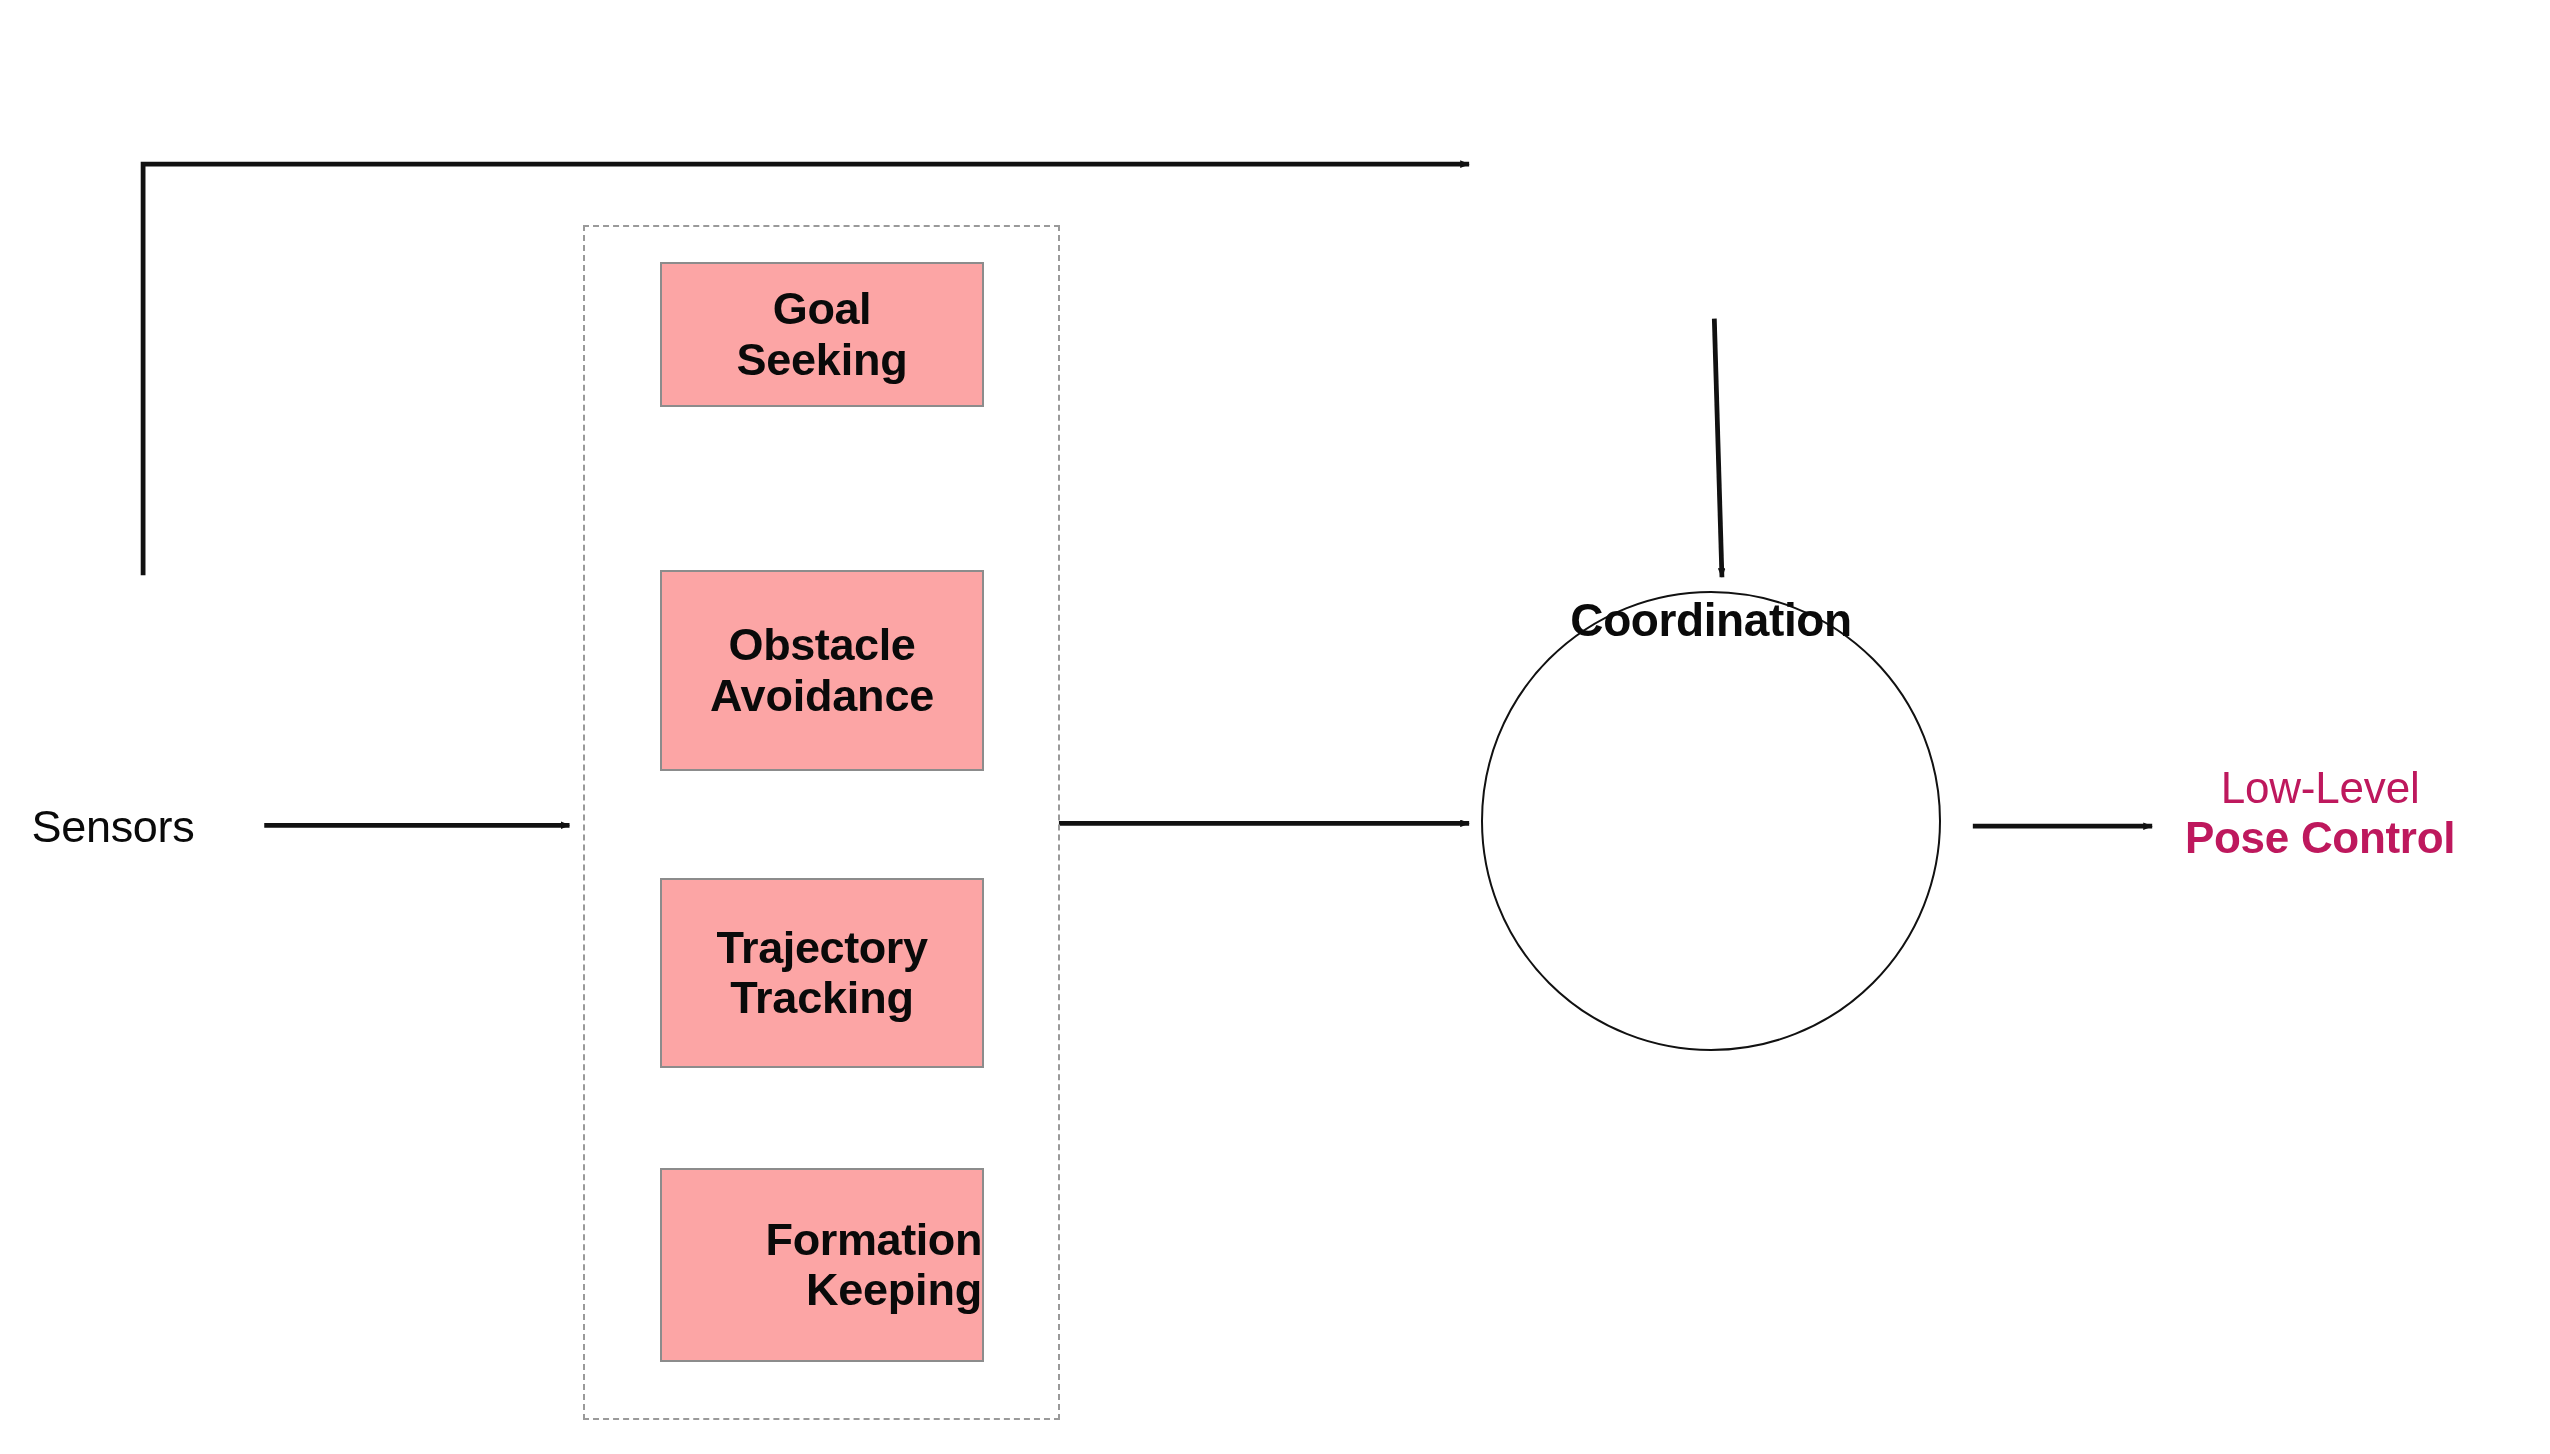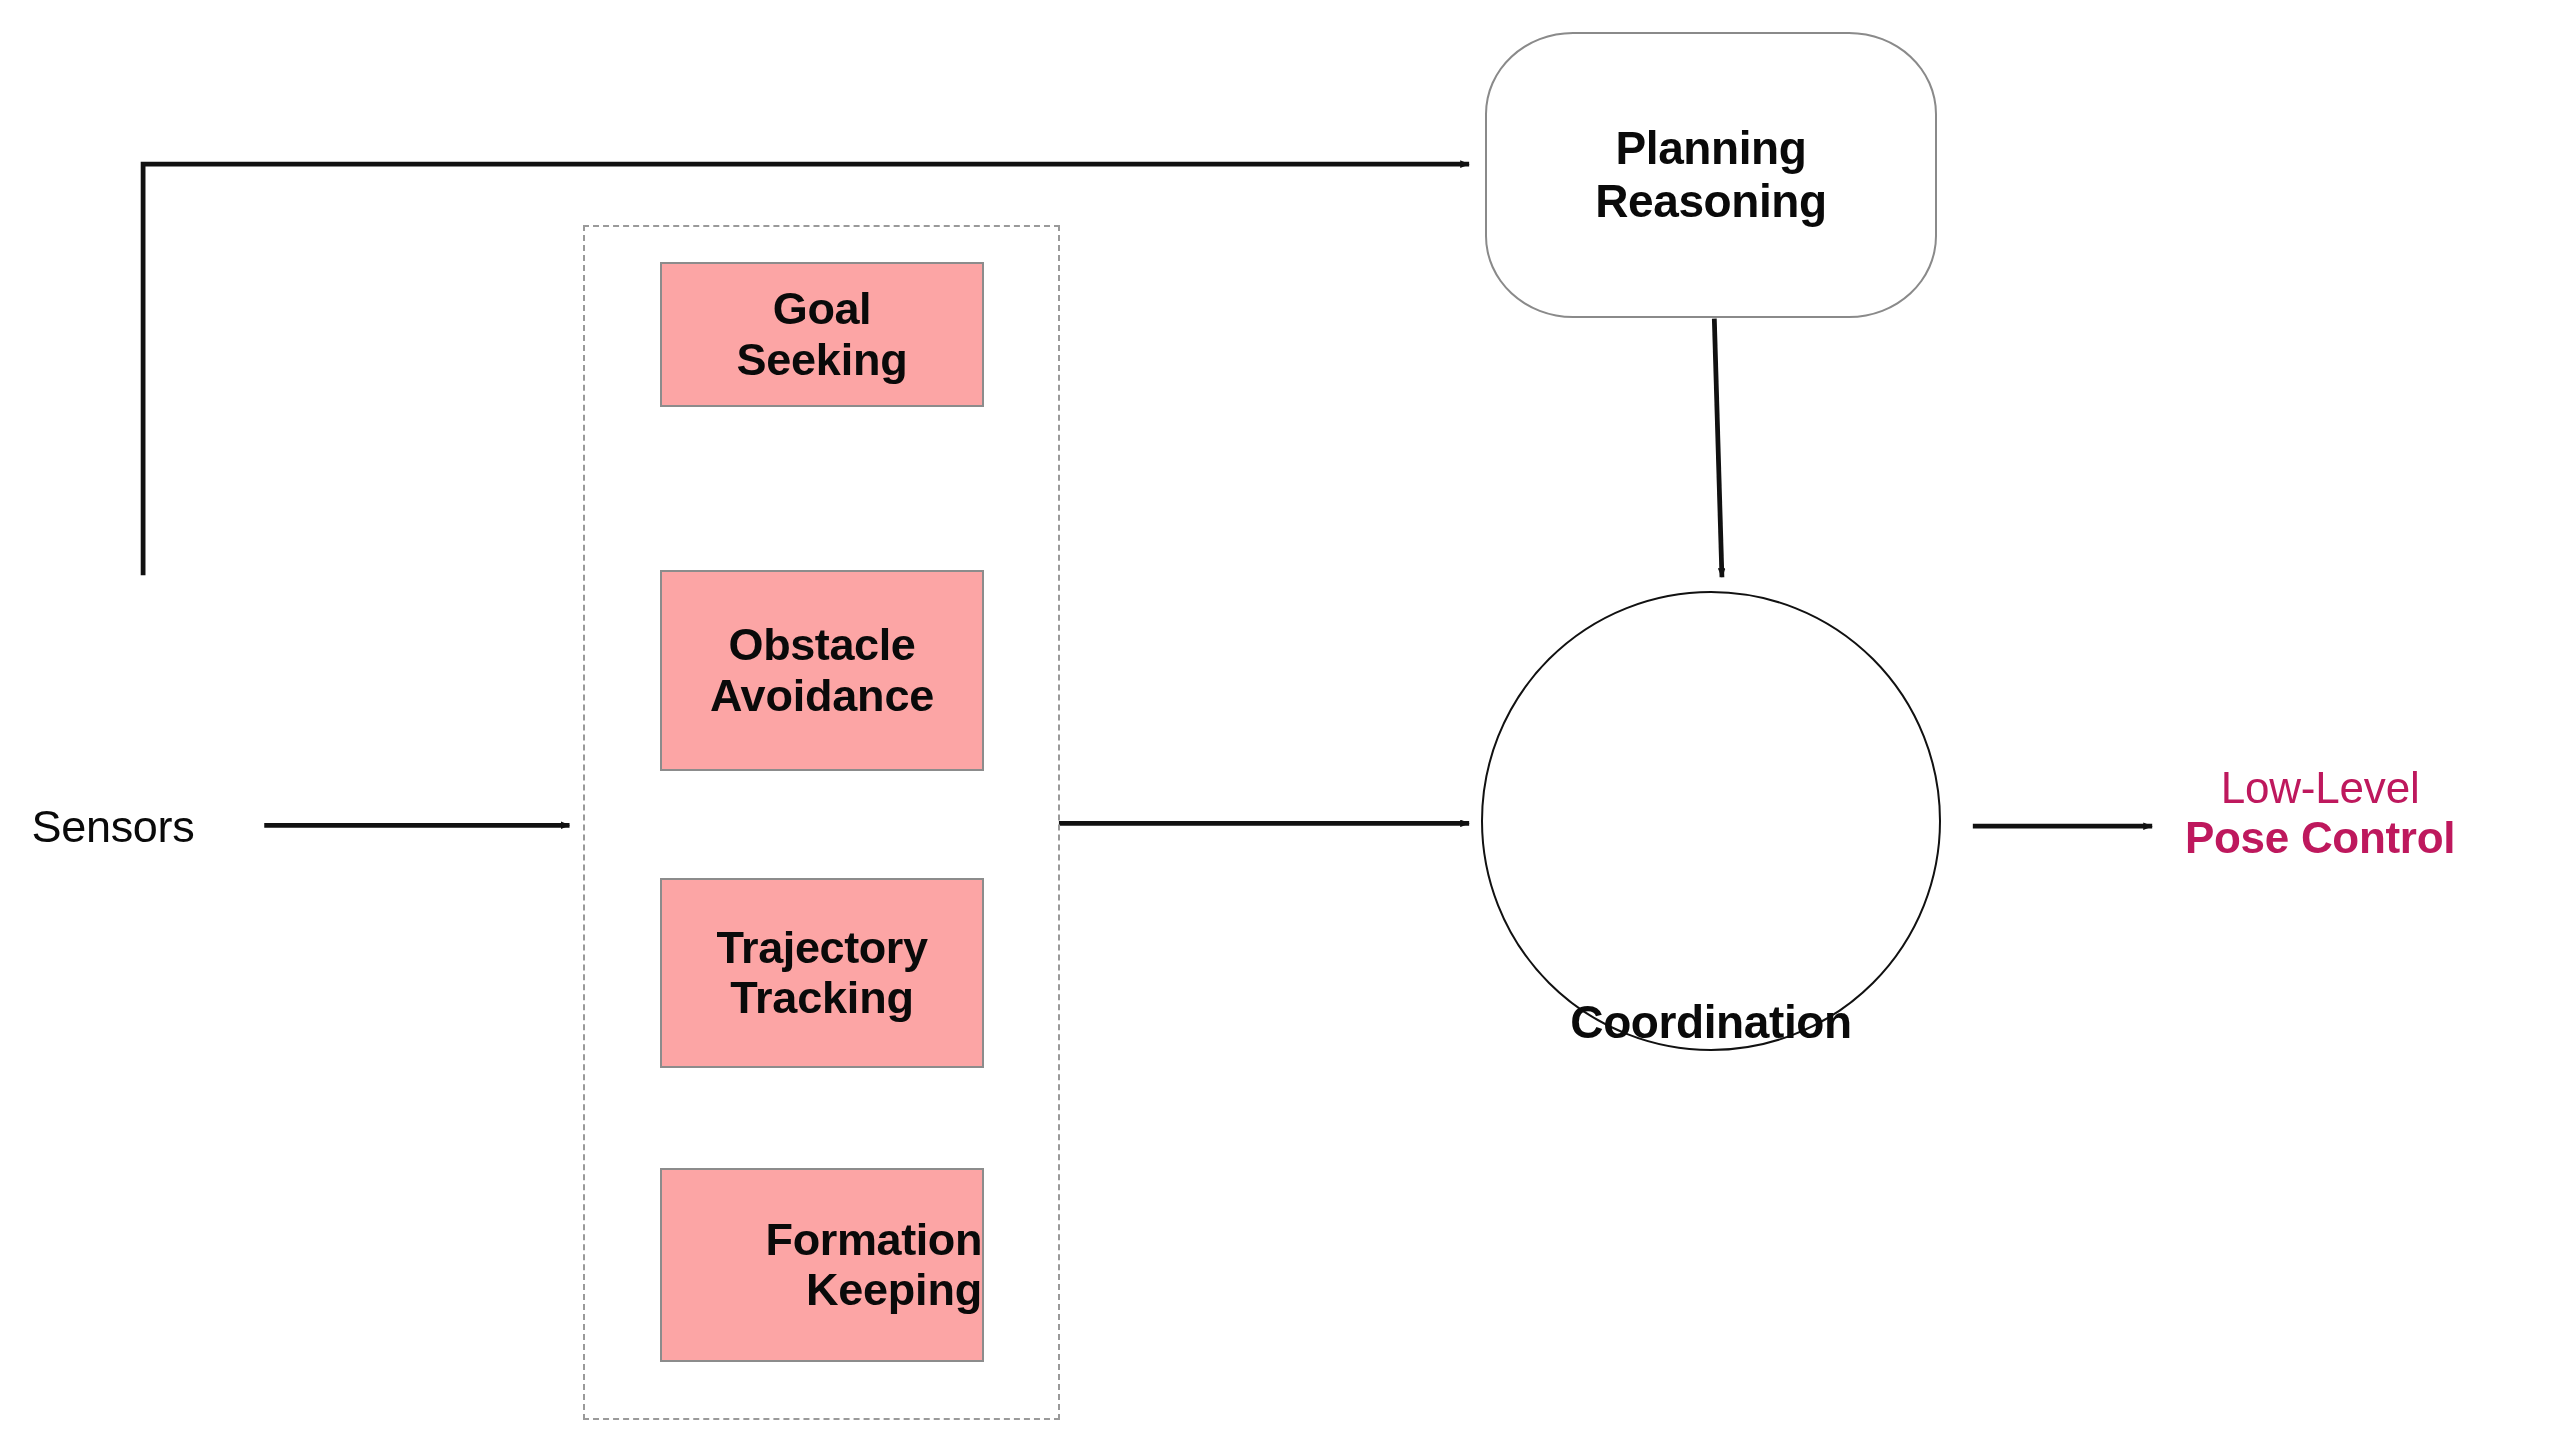--- a/index.html
+++ b/index.html
@@ -96,21 +96,21 @@
     position: absolute;
     left: 1481px;
     top: 591px;
     width: 460px;
     height: 460px;
     border: 2.9px solid #111111;
     border-radius: 50%;
     box-sizing: border-box;
     background: #ffffff;
     display: flex;
-    align-items: flex-end;
+    align-items: flex-start;
     justify-content: center;
     color: #0a0a0a;
     font-size: 46px;
     font-weight: 700;
     letter-spacing: -0.4px;
   }
 
   
   .label-sensors {
     position: absolute;
@@ -189,24 +189,20 @@
   <div class="behavior-box" id="box-trajectory">
     <span class="l1">Trajectory</span>
     <span class="l2">Tracking</span>
   </div>
 
   <div class="behavior-box" id="box-formation">
     <span class="l1">Formation</span>
     <span class="l2">Keeping</span>
   </div>
 
-  <div class="planning-node">
-    <span>Planning</span>
-    <span>Reasoning</span>
-  </div>
 
   <div class="coordination-node">
     <span>Coordination</span>
   </div>
 
   <div class="label-pose">
     <div class="l1">Low-Level</div>
     <div class="l2">Pose Control</div>
   </div>
 

